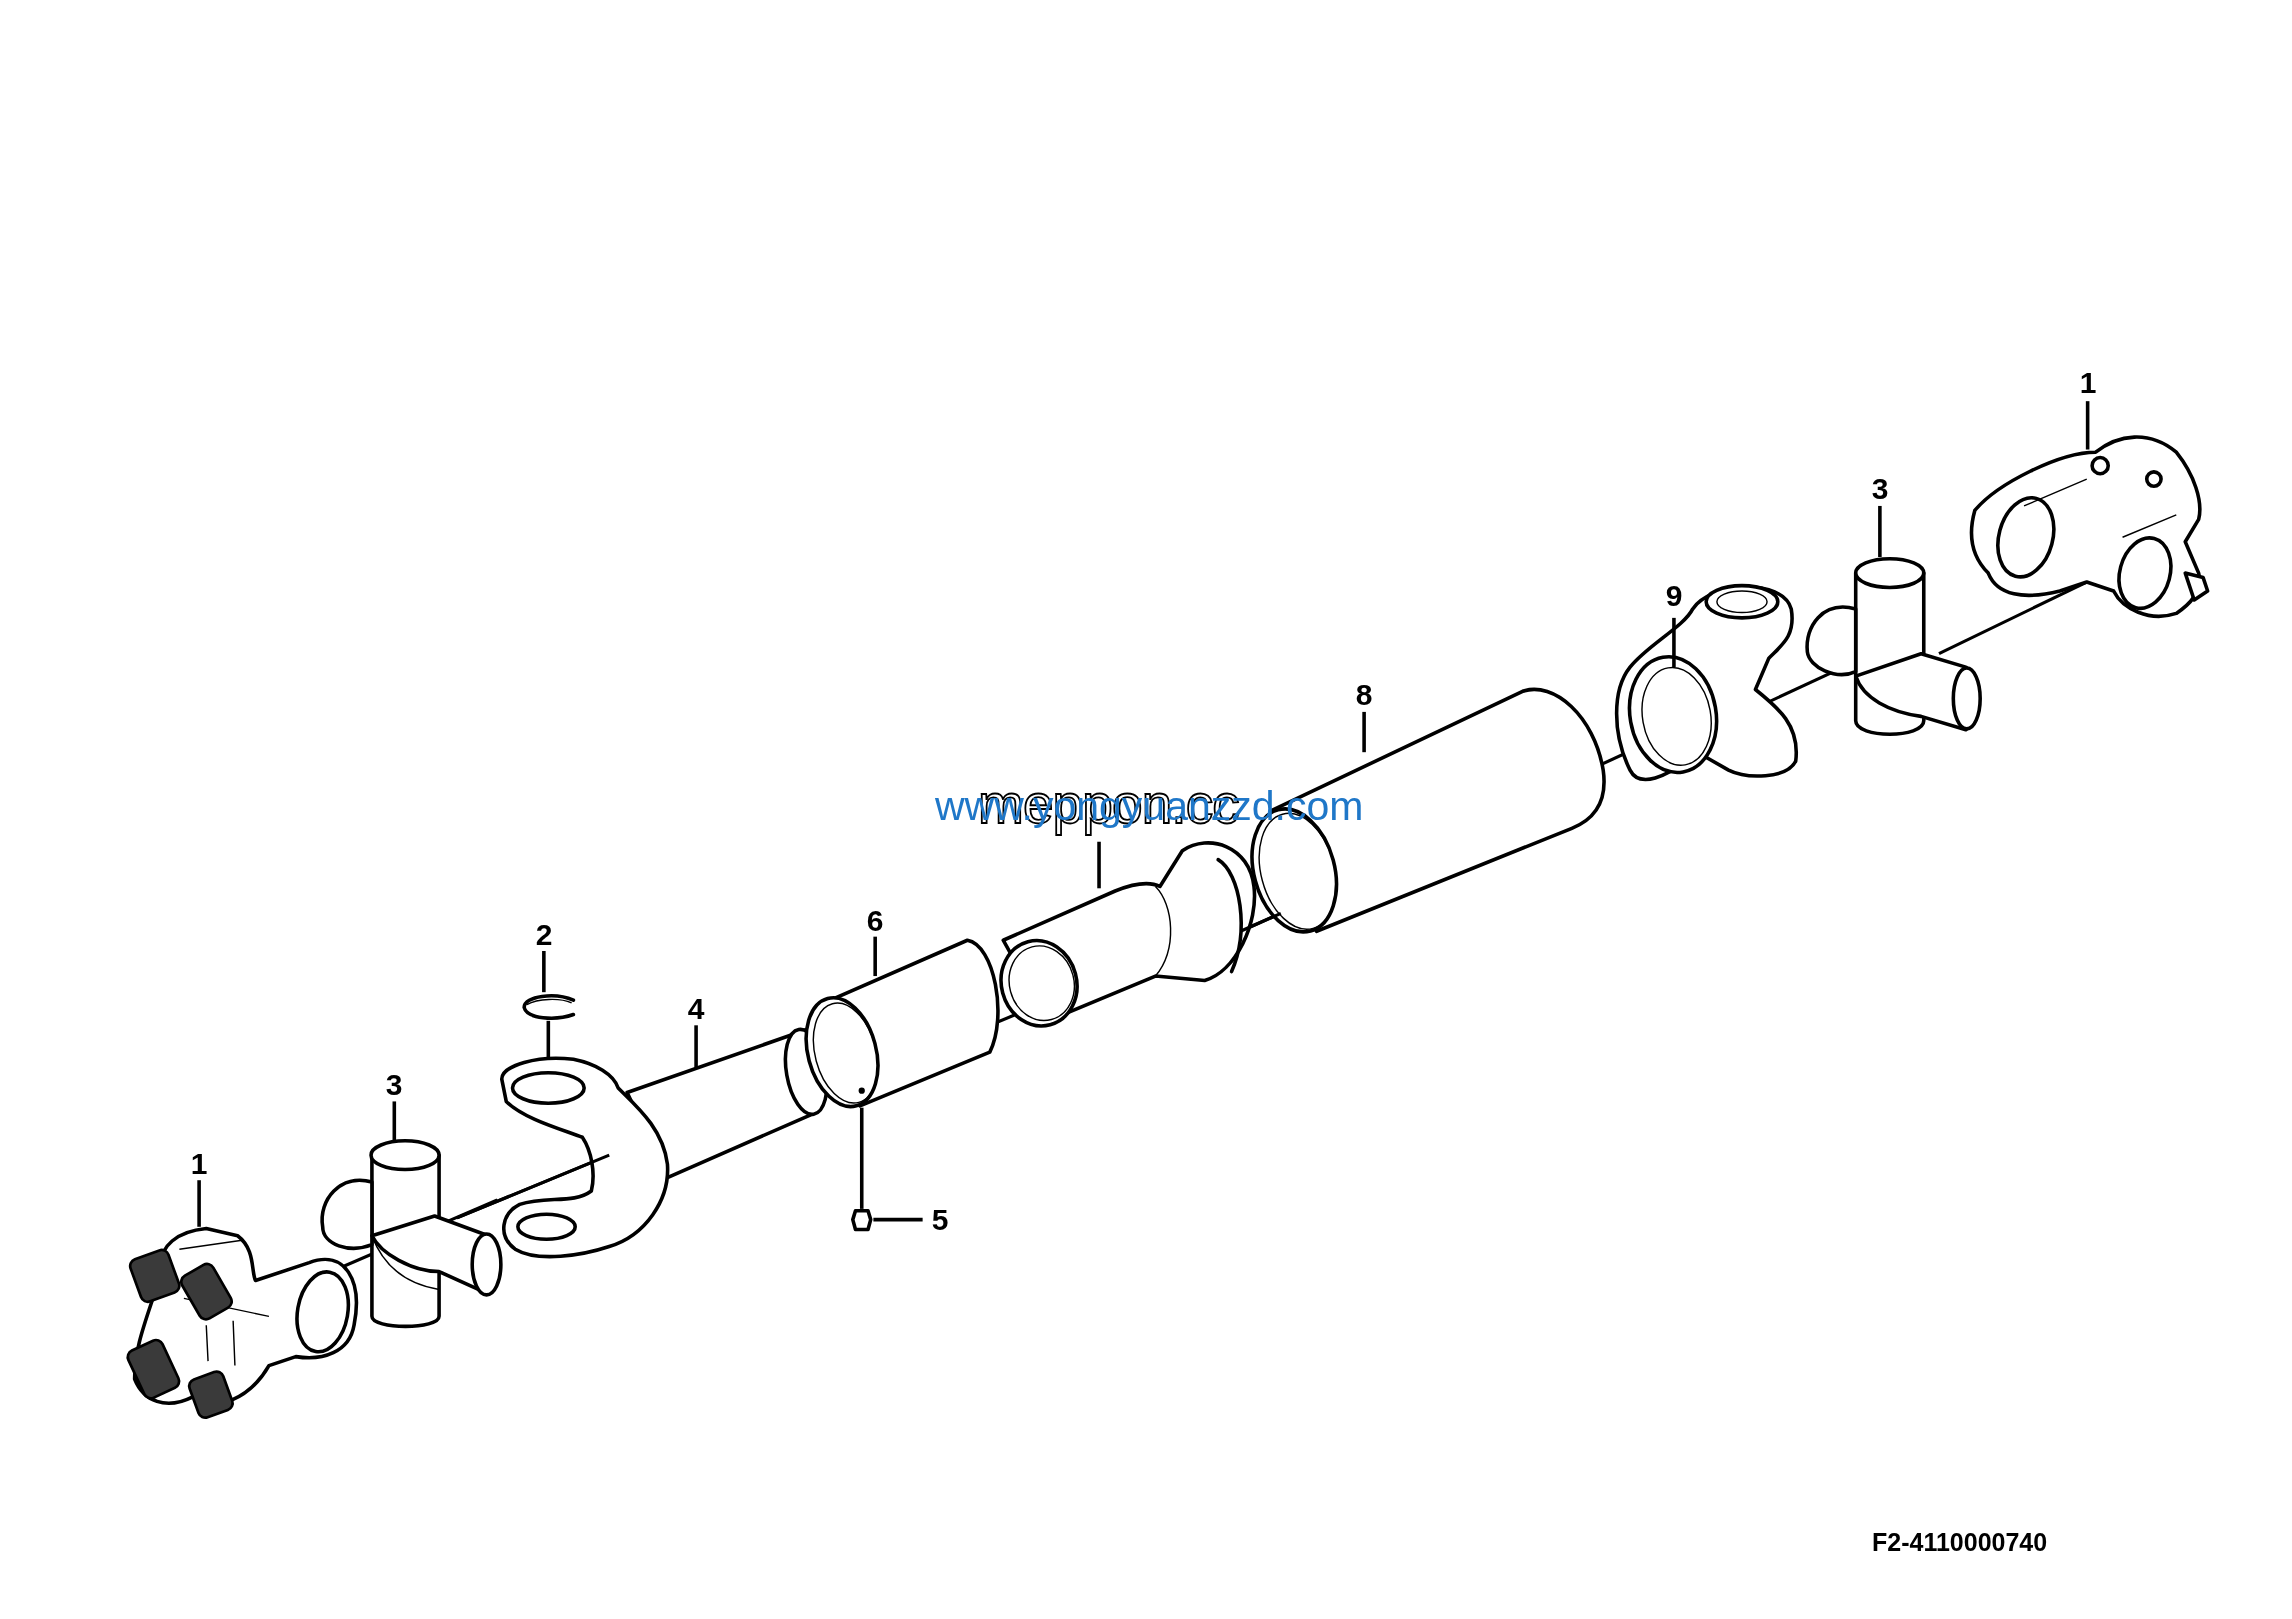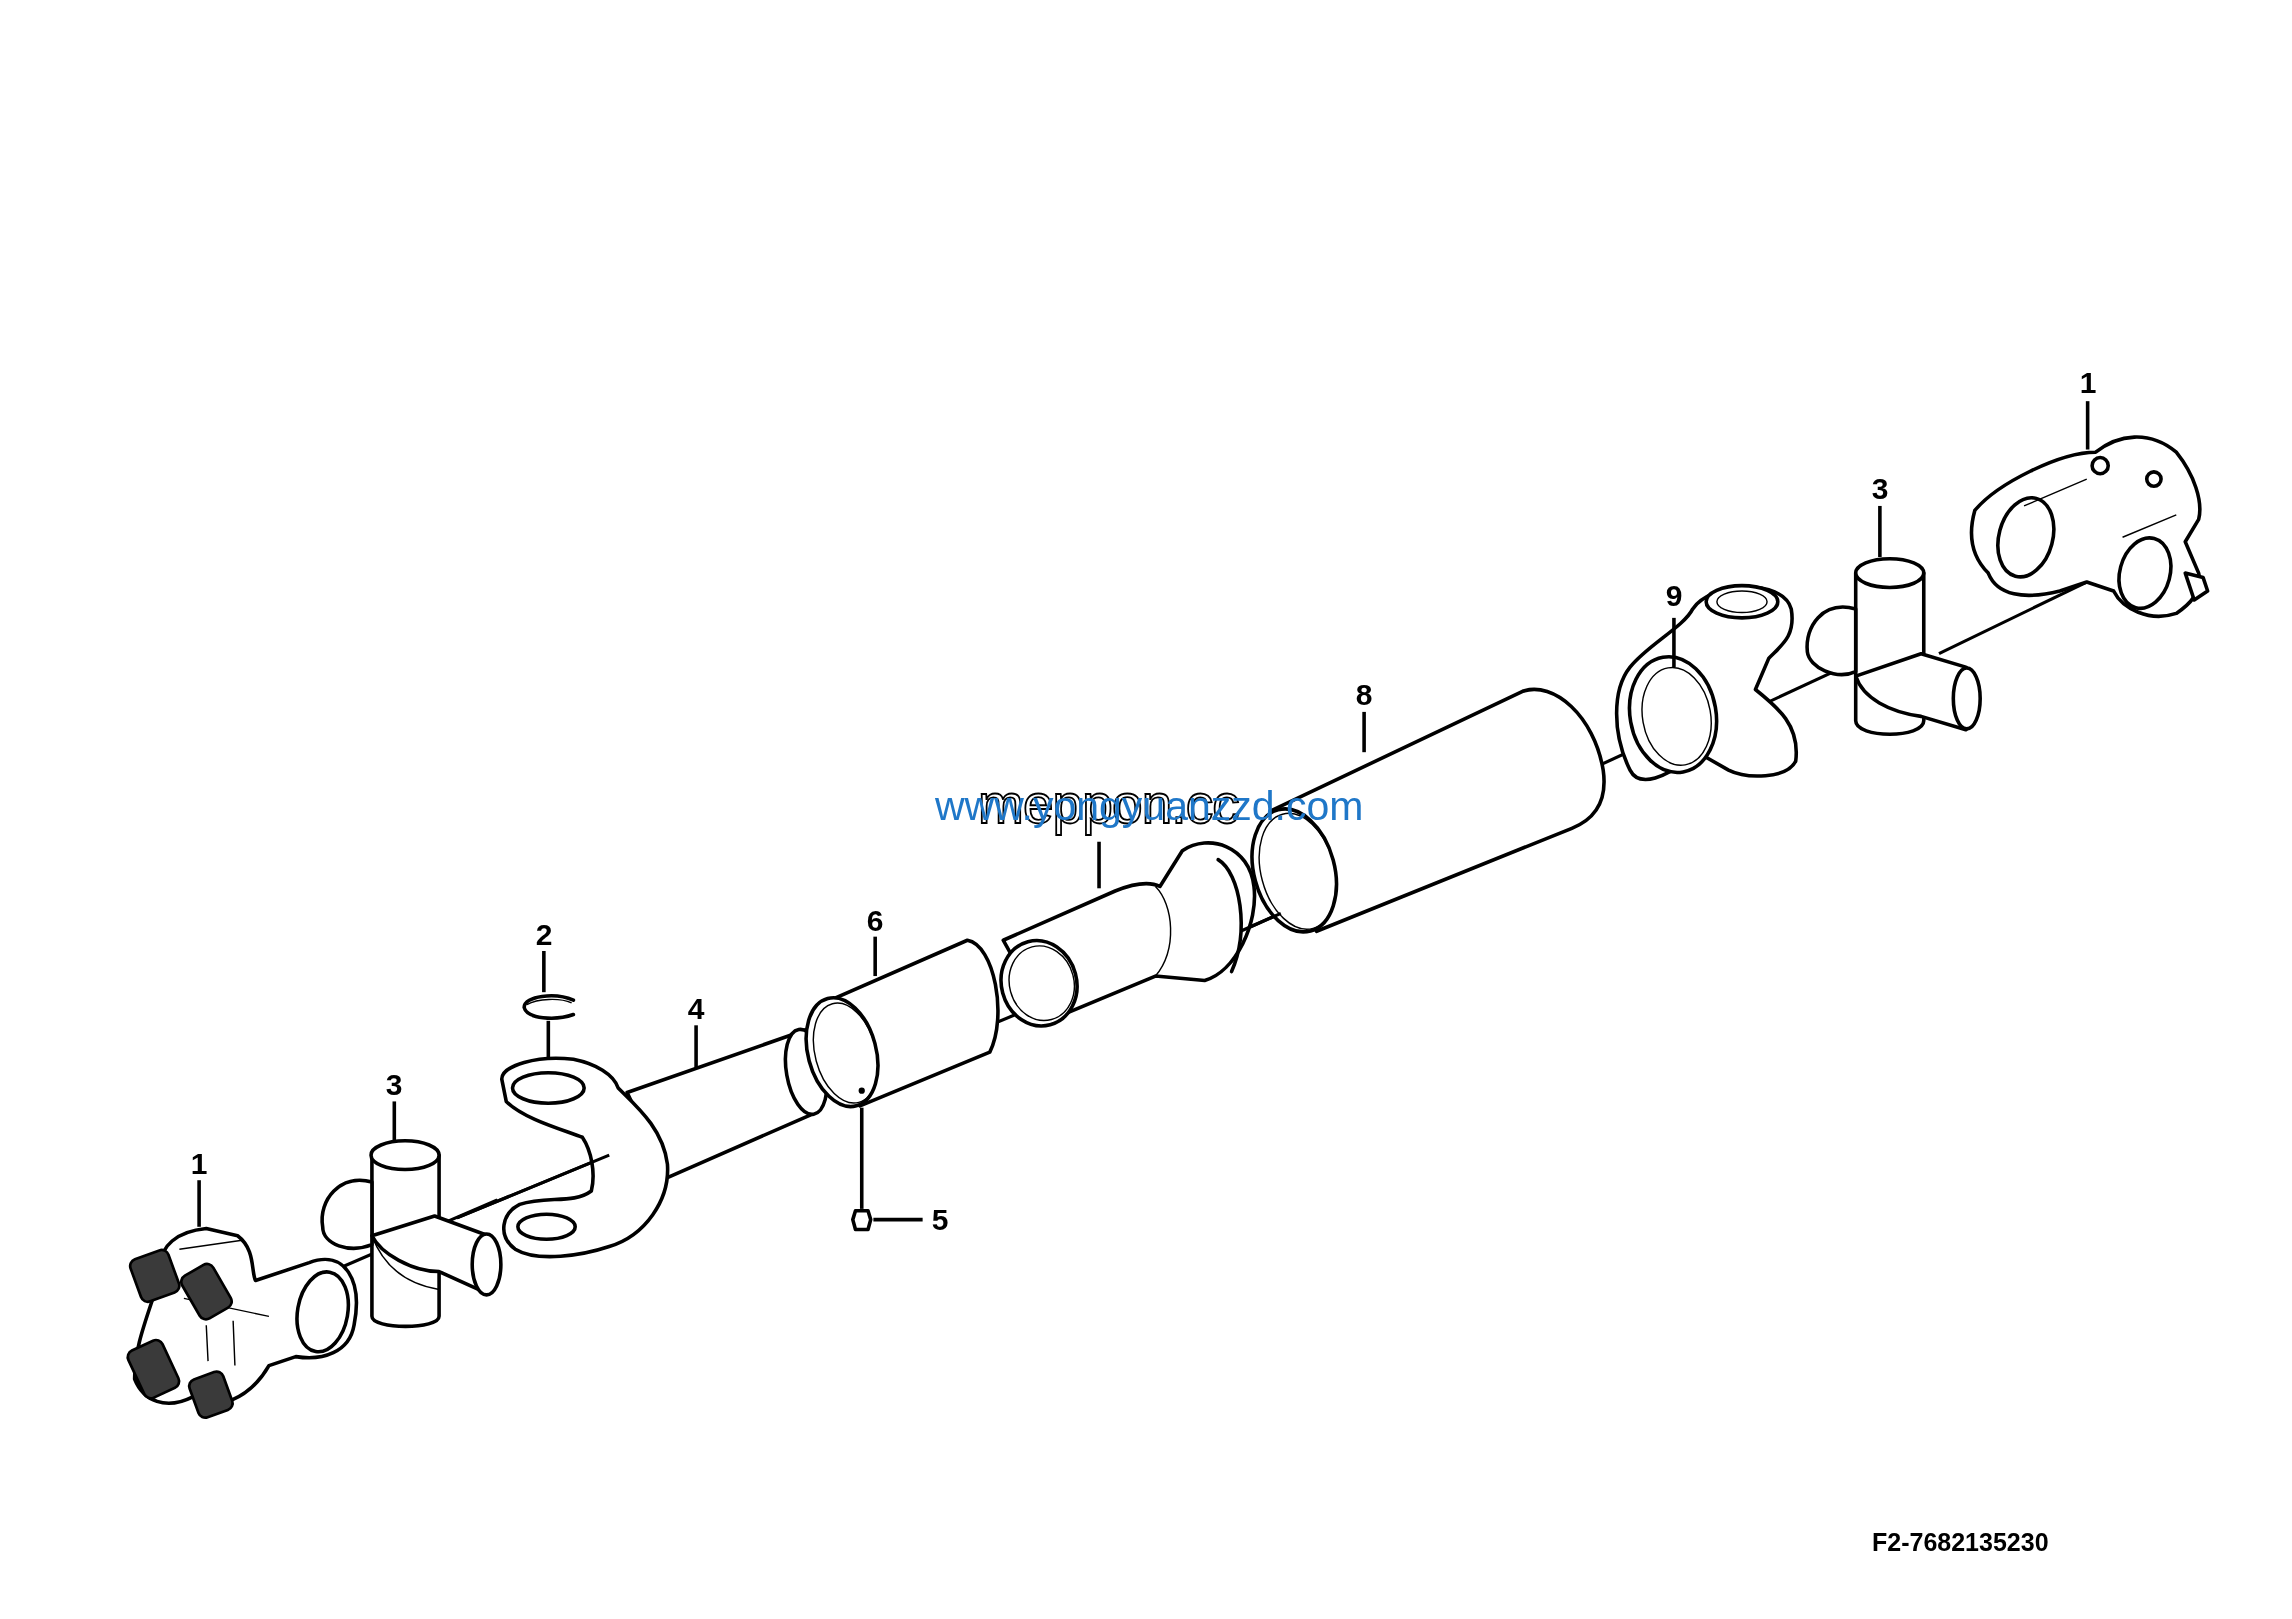--- a/index.html
+++ b/index.html
@@ -140,14 +140,14 @@
 <div class="callout" style="left:875px;top:921px;">6</div>
 <div class="callout" style="left:940px;top:1220px;">5</div>
 <div class="callout" style="left:1364px;top:695px;">8</div>
 <div class="callout" style="left:1674px;top:596px;">9</div>
 <div class="callout" style="left:1880px;top:489px;">3</div>
 <div class="callout" style="left:2088px;top:383px;">1</div>
 
 <div class="wm-outline">meppon.cc</div>
 <div class="wm-blue" style="color:#1f77c8;">www.yongyuanzzd.com</div>
 
-<div class="fig-id">F2-7682135230</div>
+<div class="fig-id">F2-4110000740</div>
 
 
 </body></html>

